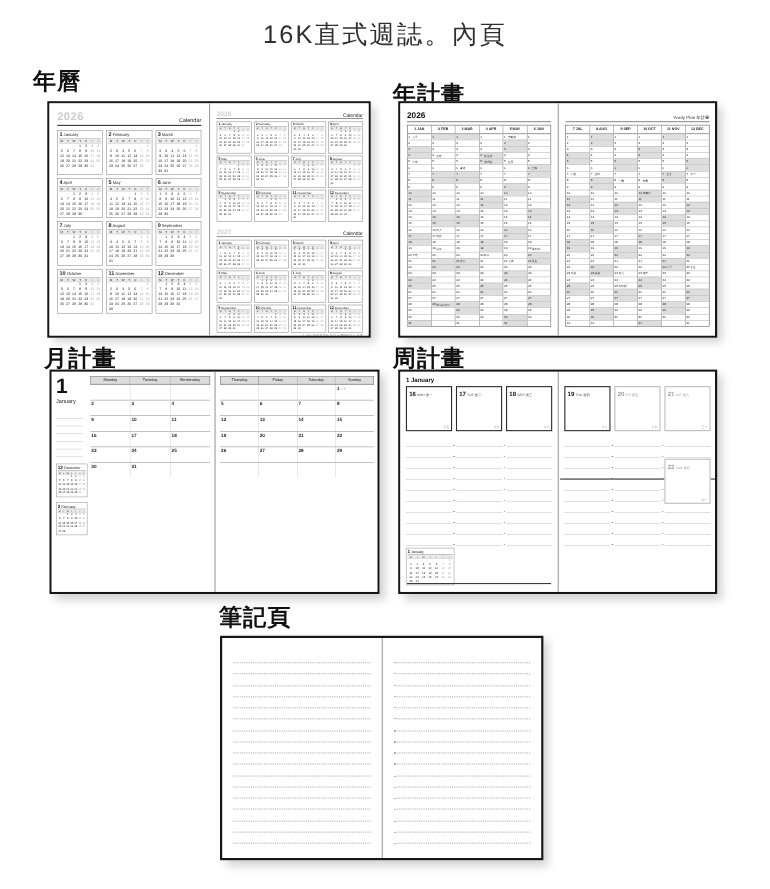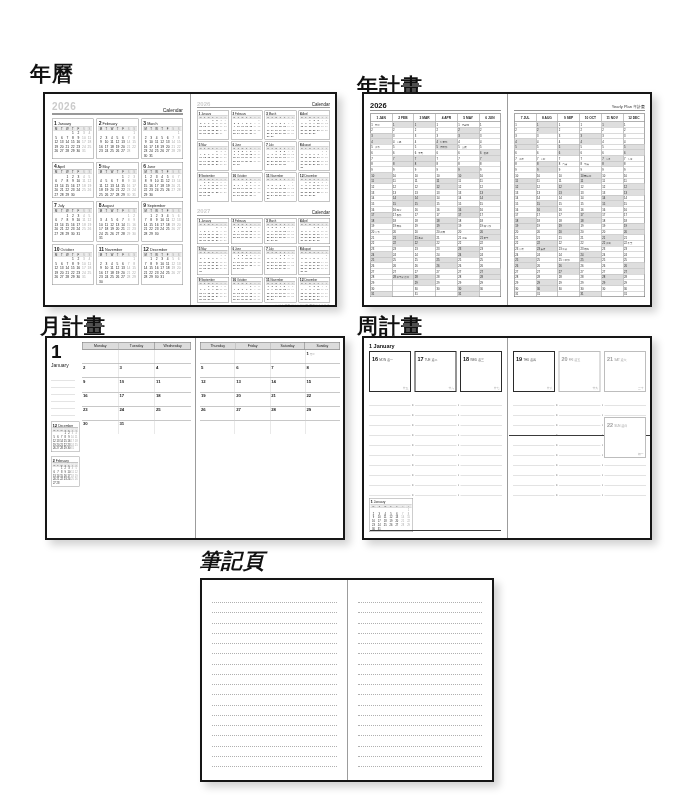--- a/index.html
+++ b/index.html
@@ -8,21 +8,21 @@
   #canvas { position:relative; width:700px; height:808px; background:#fff; overflow:hidden; }
 
   .page-title { position:absolute; top:16px; left:0; width:100%; text-align:center;
     font-size:23px; letter-spacing:2px; color:#2f2f2f; font-weight:400; }
 
   .sec-label { position:absolute; font-size:21px; font-weight:bold; color:#111; letter-spacing:1px; }
   #lbl-yc { left:30px;  top:60px; }
   #lbl-yp { left:357px; top:72px; }
   #lbl-mp { left:40px;  top:312px; }
   #lbl-wp { left:357px; top:312px; }
-  #lbl-nt { left:199px; top:547px;font-style:italic; }
+  #lbl-nt { left:199px; top:547px; }
 
   .spread { position:absolute; background:#fff; border:2px solid #161616;
     box-shadow:5px 5px 8px rgba(0,0,0,.18); display:flex; }
   #spread-yc { left:43px;  top:92px;  width:294px; height:215px; }
   #spread-yp { left:362px; top:92px;  width:290px; height:215px; }
   #spread-mp { left:45px;  top:336px; width:300px; height:204px; }
   #spread-wp { left:362px; top:336px; width:290px; height:204px; }
   #spread-nt { left:200px; top:578px; width:294px; height:204px; }
 
   .half { width:50%; height:100%; overflow:hidden; position:relative; background:#fff; }
@@ -133,20 +133,21 @@
   .nt-page { flex:1; padding:13px 10px; display:flex; flex-direction:column;
     justify-content:space-between; }
   .nt-page + .nt-page { border-left:1px solid #9c9c9c; }
   .nt-line { height:10px; border-bottom:1px dotted #b0b0b0; }
 </style>
 </head>
 <body>
 
 <div id="canvas">
 
+  <div class="page-title">16K直式週誌。內頁</div>
 
   <div id="lbl-yc" class="sec-label">年曆</div>
   <div id="lbl-yp" class="sec-label">年計畫</div>
   <div id="lbl-mp" class="sec-label">月計畫</div>
   <div id="lbl-wp" class="sec-label">周計畫</div>
   <div id="lbl-nt" class="sec-label">筆記頁</div>
 
   <div id="spread-yc" class="spread">
     <div class="half">
       <div class="design d-a yc-left">

